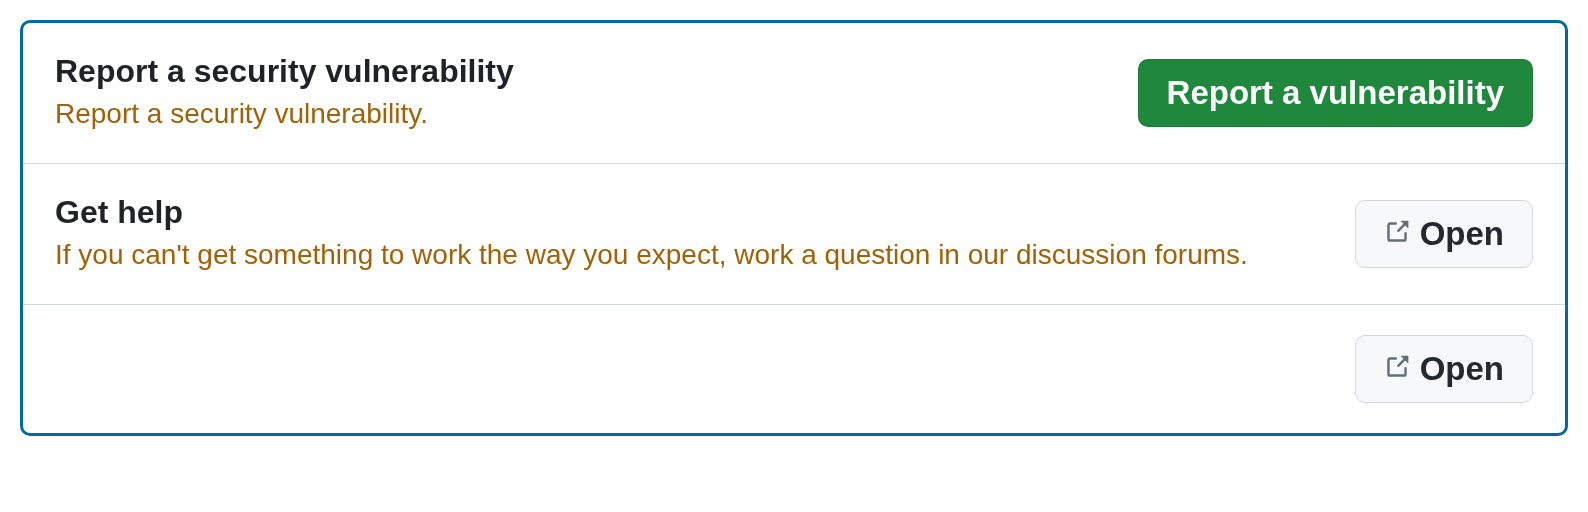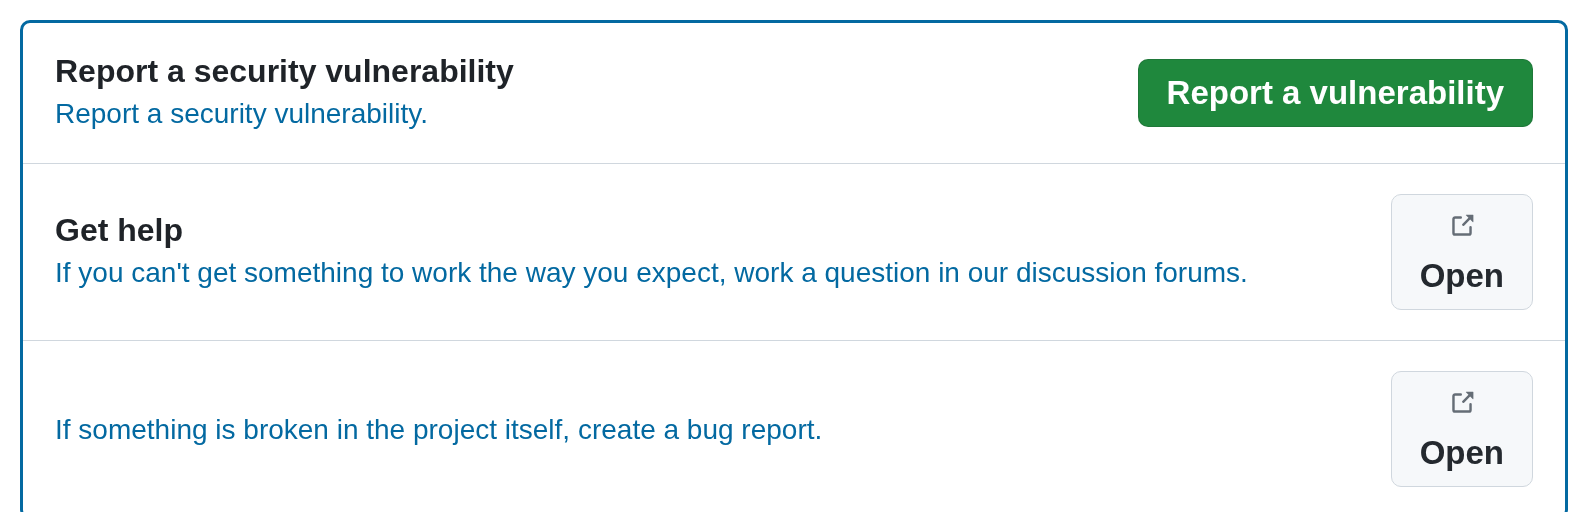--- a/index.html
+++ b/index.html
@@ -34,21 +34,21 @@
       min-width: 0;
     }
     .item-title {
       font-size: 32px;
       font-weight: 600;
       color: #1f2328;
       margin-bottom: 4px;
     }
     .item-desc {
       font-size: 28px;
-      color: #0369a1;
+      color: #a16207;
       line-height: 1.4;
     }
     .btn {
       display: inline-flex;
       align-items: center;
       gap: 10px;
       font-size: 33px;
       font-weight: 600;
       padding: 14px 28px;
       border-radius: 10px;
@@ -59,21 +59,20 @@
     }
     .btn-primary {
       background: #1f883d;
       border-color: rgba(31, 35, 40, 0.15);
       color: #ffffff;
     }
     .btn-secondary {
       background: #f6f8fa;
       border-color: #d0d7de;
       color: #24292f;
-      flex-direction: column;
     }
     .btn-secondary svg {
       width: 26px;
       height: 26px;
       fill: #656d76;
     }
   </style>
 </head>
 <body>
 
@@ -99,21 +98,20 @@
         <svg viewBox="0 0 16 16">
             <path d="M3.75 2h3.5a.75.75 0 0 1 0 1.5h-3.5a.25.25 0 0 0-.25.25v8.5c0 .138.112.25.25.25h8.5a.25.25 0 0 0 .25-.25v-3.5a.75.75 0 0 1 1.5 0v3.5A1.75 1.75 0 0 1 12.25 14h-8.5A1.75 1.75 0 0 1 2 12.25v-8.5C2 2.784 2.784 2 3.75 2Zm6.854-1h4.146a.25.25 0 0 1 .25.25v4.146a.25.25 0 0 1-.427.177L13.03 4.03 9.28 7.78a.751.751 0 0 1-1.042-.018.751.751 0 0 1-.018-1.042l3.75-3.75-1.543-1.543A.25.25 0 0 1 10.604 1Z"></path>
           </svg>
       </span>
       <span>Open</span>
     </button>
   </div>
 
   <div class="item">
     <div class="item-text">
-      <div class="item-desc">If something is broken in the project itself, create a bug report.</div>
     </div>
     <button class="btn btn-secondary">
       <span>
         <svg viewBox="0 0 16 16">
             <path d="M3.75 2h3.5a.75.75 0 0 1 0 1.5h-3.5a.25.25 0 0 0-.25.25v8.5c0 .138.112.25.25.25h8.5a.25.25 0 0 0 .25-.25v-3.5a.75.75 0 0 1 1.5 0v3.5A1.75 1.75 0 0 1 12.25 14h-8.5A1.75 1.75 0 0 1 2 12.25v-8.5C2 2.784 2.784 2 3.75 2Zm6.854-1h4.146a.25.25 0 0 1 .25.25v4.146a.25.25 0 0 1-.427.177L13.03 4.03 9.28 7.78a.751.751 0 0 1-1.042-.018.751.751 0 0 1-.018-1.042l3.75-3.75-1.543-1.543A.25.25 0 0 1 10.604 1Z"></path>
           </svg>
       </span>
       <span>Open</span>
     </button>
   </div>

